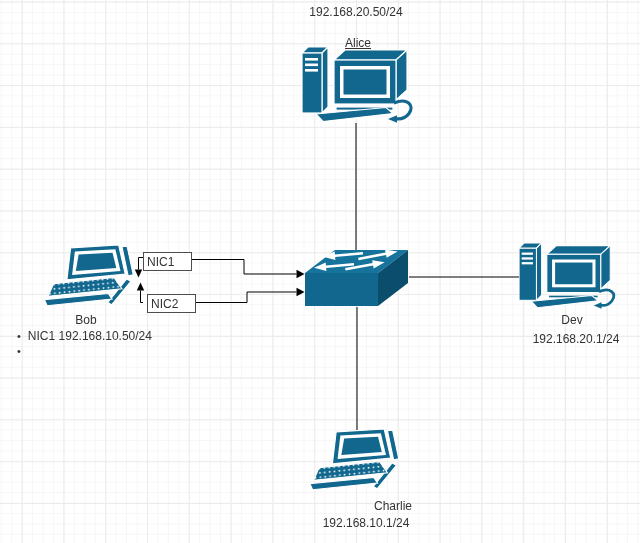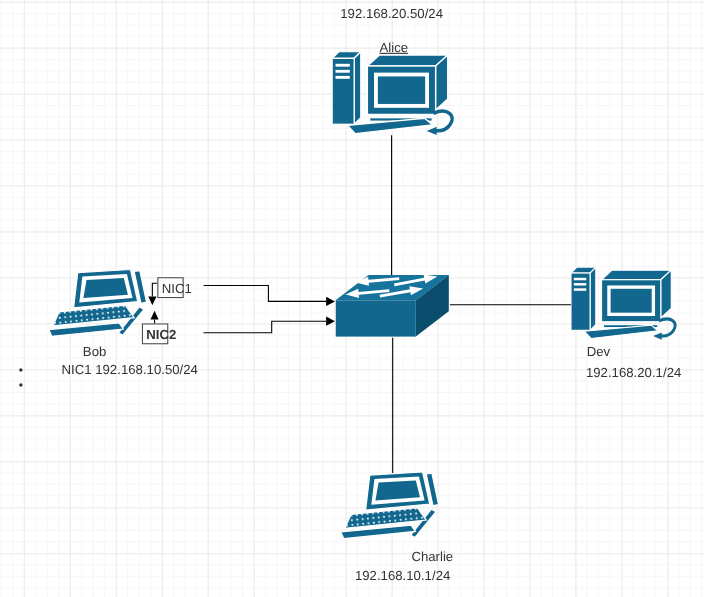--- a/index.html
+++ b/index.html
@@ -21,28 +21,28 @@
   .f-dark{fill:var(--device-dark,#0b4d6c);}
   .sep{stroke:#ffffff;stroke-width:1.2;}
   .conn{stroke:var(--connector,#000);stroke-width:1;fill:none;}
   .conn-head{fill:var(--connector,#000);stroke:none;}
   .abs{position:absolute;}
   .lbl{
     position:absolute;transform:translateX(-50%);white-space:nowrap;
     font-size:12px;color:var(--text,#333);line-height:14px;
   }
   .nic-box{
-    position:absolute;width:24px;height:19px;box-sizing:border-box;
+    position:absolute;width:49px;height:19px;box-sizing:border-box;
     background:var(--label-box-bg,#fff);
     border:1px solid var(--label-box-border,#4d4d4d);
     font-size:12px;color:var(--text,#333);
     display:flex;align-items:center;padding-left:3px;
   }
   .nic-list{position:absolute;left:17px;top:329px;font-size:12px;color:var(--text,#333);}
-  .nic-row{display:flex;align-items:baseline;height:15.5px;white-space:nowrap;gap:28px;}
+  .nic-row{display:flex;align-items:baseline;height:15.5px;white-space:nowrap;}
   .nic-row .bullet-dot{margin-right:7px;font-size:11px;}
   .nic-row .bullet-dot::before{content:"\2022";}
   svg.node-icon{position:absolute;overflow:visible;}
 </style>
 </head>
 <body>
 
 <svg width="0" height="0" style="position:absolute" aria-hidden="true">
   <defs>
     <pattern id="kdots" width="5.2" height="4.6" patternUnits="userSpaceOnUse" patternTransform="rotate(-6)">
@@ -145,28 +145,28 @@
       <span>NIC1 192.168.10.50/24</span>
     </div>
     <div class="nic-row">
       <span class="bullet-dot"></span>
     </div>
   </div>
 
   <div class="nic-box" style="left:143px;top:252px;">
     <span>NIC1</span>
   </div>
-  <div class="nic-box" style="left:129px;top:294px;font-weight:bold;">
+  <div class="nic-box" style="left:147px;top:294px;">
     <span>NIC2</span>
   </div>
 
   <svg class="node-icon" style="left:519px;top:243px;" width="100" height="66">
       <use href="#sym-desktop"></use>
     </svg>
-  <div class="lbl" style="left:544px;top:313px;">Dev</div>
+  <div class="lbl" style="left:572px;top:313px;">Dev</div>
   <div class="lbl" style="left:576px;top:332px;text-align:center;">192.168.20.1/24</div>
 
   <svg class="node-icon" style="left:306px;top:429px;" width="97" height="64">
       <use href="#sym-laptop"></use>
     </svg>
   <div class="lbl" style="left:358px;top:499px;margin-left:35px;">Charlie</div>
   <div class="lbl" style="left:366px;top:516px;">192.168.10.1/24</div>
 
 </div>
 

